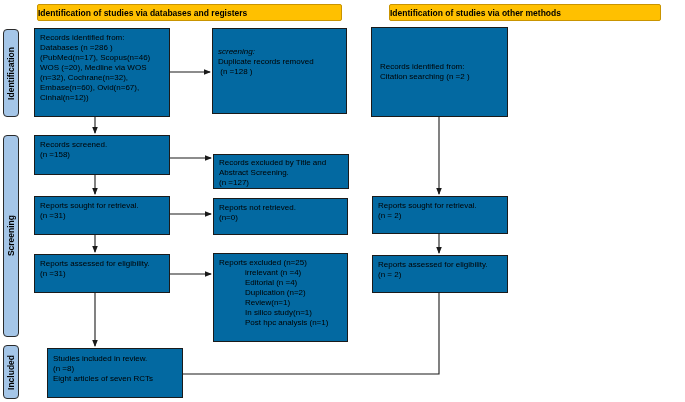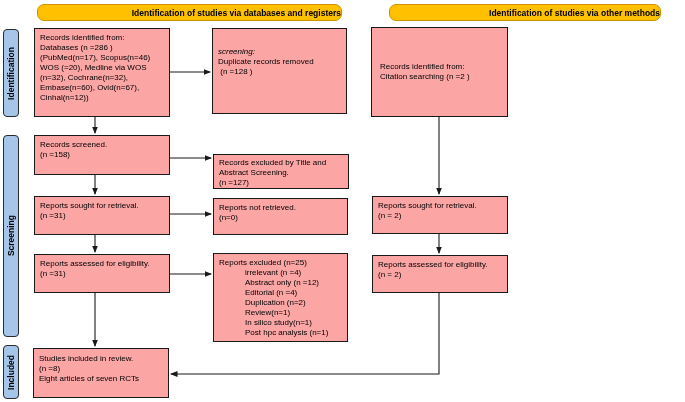--- a/index.html
+++ b/index.html
@@ -6,57 +6,57 @@
   #canvas{
     position:relative;width:685px;height:402px;background:#ffffff;overflow:hidden;
     font-family:"Liberation Sans","DejaVu Sans",sans-serif;color:#000;
   }
   #arrows{position:absolute;left:0;top:0;width:685px;height:402px;pointer-events:none;}
   #arrows line,#arrows polyline{stroke:#1a1a1a;stroke-width:1.1;fill:none;}
   #arrows marker path{fill:#1a1a1a;}
 
   .hdr{
     position:absolute;top:4px;height:17px;line-height:17px;
-    background:#FFC000;border:1px solid #C99400;border-radius:7px;
-    font-size:8.5px;font-weight:bold;text-align:right;box-sizing:border-box;
+    background:#FFC000;border:1px solid #C99400;border-radius:2px;
+    font-size:8.5px;font-weight:bold;text-align:left;box-sizing:border-box;
   }
   #hdr-left{left:37px;width:305px;}
   #hdr-right{left:372px;width:272px;margin-left:17px;}
 
   .side{
     position:absolute;left:3px;width:16px;background:#A5C6E8;
     border:1.2px solid #2b2b2b;border-radius:4px;box-sizing:border-box;
     display:flex;align-items:center;justify-content:center;
   }
   #side-ident{top:29px;height:88px;}
   #side-screen{top:135px;height:202px;}
   #side-incl{top:345px;height:54px;}
   .vtext{
     writing-mode:vertical-rl;transform:rotate(180deg);
     font-size:8.5px;font-weight:bold;white-space:nowrap;
   }
 
   .box{
-    position:absolute;background:#fca5a5;border:1.6px solid #1a1a1a;
+    position:absolute;background:#0369a1;border:1.6px solid #1a1a1a;
     box-sizing:border-box;font-size:8px;line-height:10px;
     padding:3px 3px 0 5px;
   }
   .ln{white-space:pre-wrap;}
   .gap{}
   .indent{padding-left:26px;}
 
   #box-db{left:34px;top:28px;width:136px;height:89px;padding-top:4px;}
   #box-removed{left:212px;top:28px;width:135px;height:86px;padding-top:18px;}
   #box-screened{left:34px;top:135px;width:136px;height:40px;padding-top:4px;}
   #box-excl-title{left:213px;top:137px;width:136px;height:35px;margin-top:17px;}
   #box-sought{left:34px;top:196px;width:136px;height:39px;padding-top:4px;}
   #box-notret{left:213px;top:198px;width:135px;height:37px;padding-top:4px;}
   #box-assessed{left:34px;top:254px;width:136px;height:39px;padding-top:4px;}
   #box-excl-rep{left:213px;top:253px;width:135px;height:89px;padding-top:4px;}
-  #box-included{left:33px;top:348px;width:136px;height:50px;padding-top:5px;}
+  #box-included{left:47px;top:348px;width:136px;height:50px;padding-top:5px;}
   #box-other-rec{left:371px;top:27px;width:137px;height:90px;display:flex;flex-direction:column;justify-content:center;padding:0 0 0 8px;}
   #box-other-sought{left:372px;top:196px;width:136px;height:38px;padding-top:4px;}
   #box-other-assessed{left:372px;top:255px;width:136px;height:38px;padding-top:4px;}
 </style>
 </head>
 <body>
 
 <div id="canvas">
 
   <svg id="arrows" viewBox="0 0 685 402">
@@ -129,21 +129,20 @@
   </div>
 
   <div class="box" id="box-assessed">
     <div class="ln">Reports assessed for eligibility.</div>
     <div class="ln">(n =31)</div>
   </div>
 
   <div class="box" id="box-excl-rep">
     <div class="ln">Reports excluded (n=25)</div>
     <div class="ln indent">irrelevant (n =4)</div>
-    <div class="ln indent">Abstract only (n =12)</div>
     <div class="ln indent">Editorial (n =4)</div>
     <div class="ln indent">Duplication (n=2)</div>
     <div class="ln indent">Review(n=1)</div>
     <div class="ln indent">In silico study(n=1)</div>
     <div class="ln indent">Post hpc analysis (n=1)</div>
   </div>
 
   <div class="box" id="box-included">
     <div class="ln">Studies included in review.</div>
     <div class="ln">(n =8)</div>

